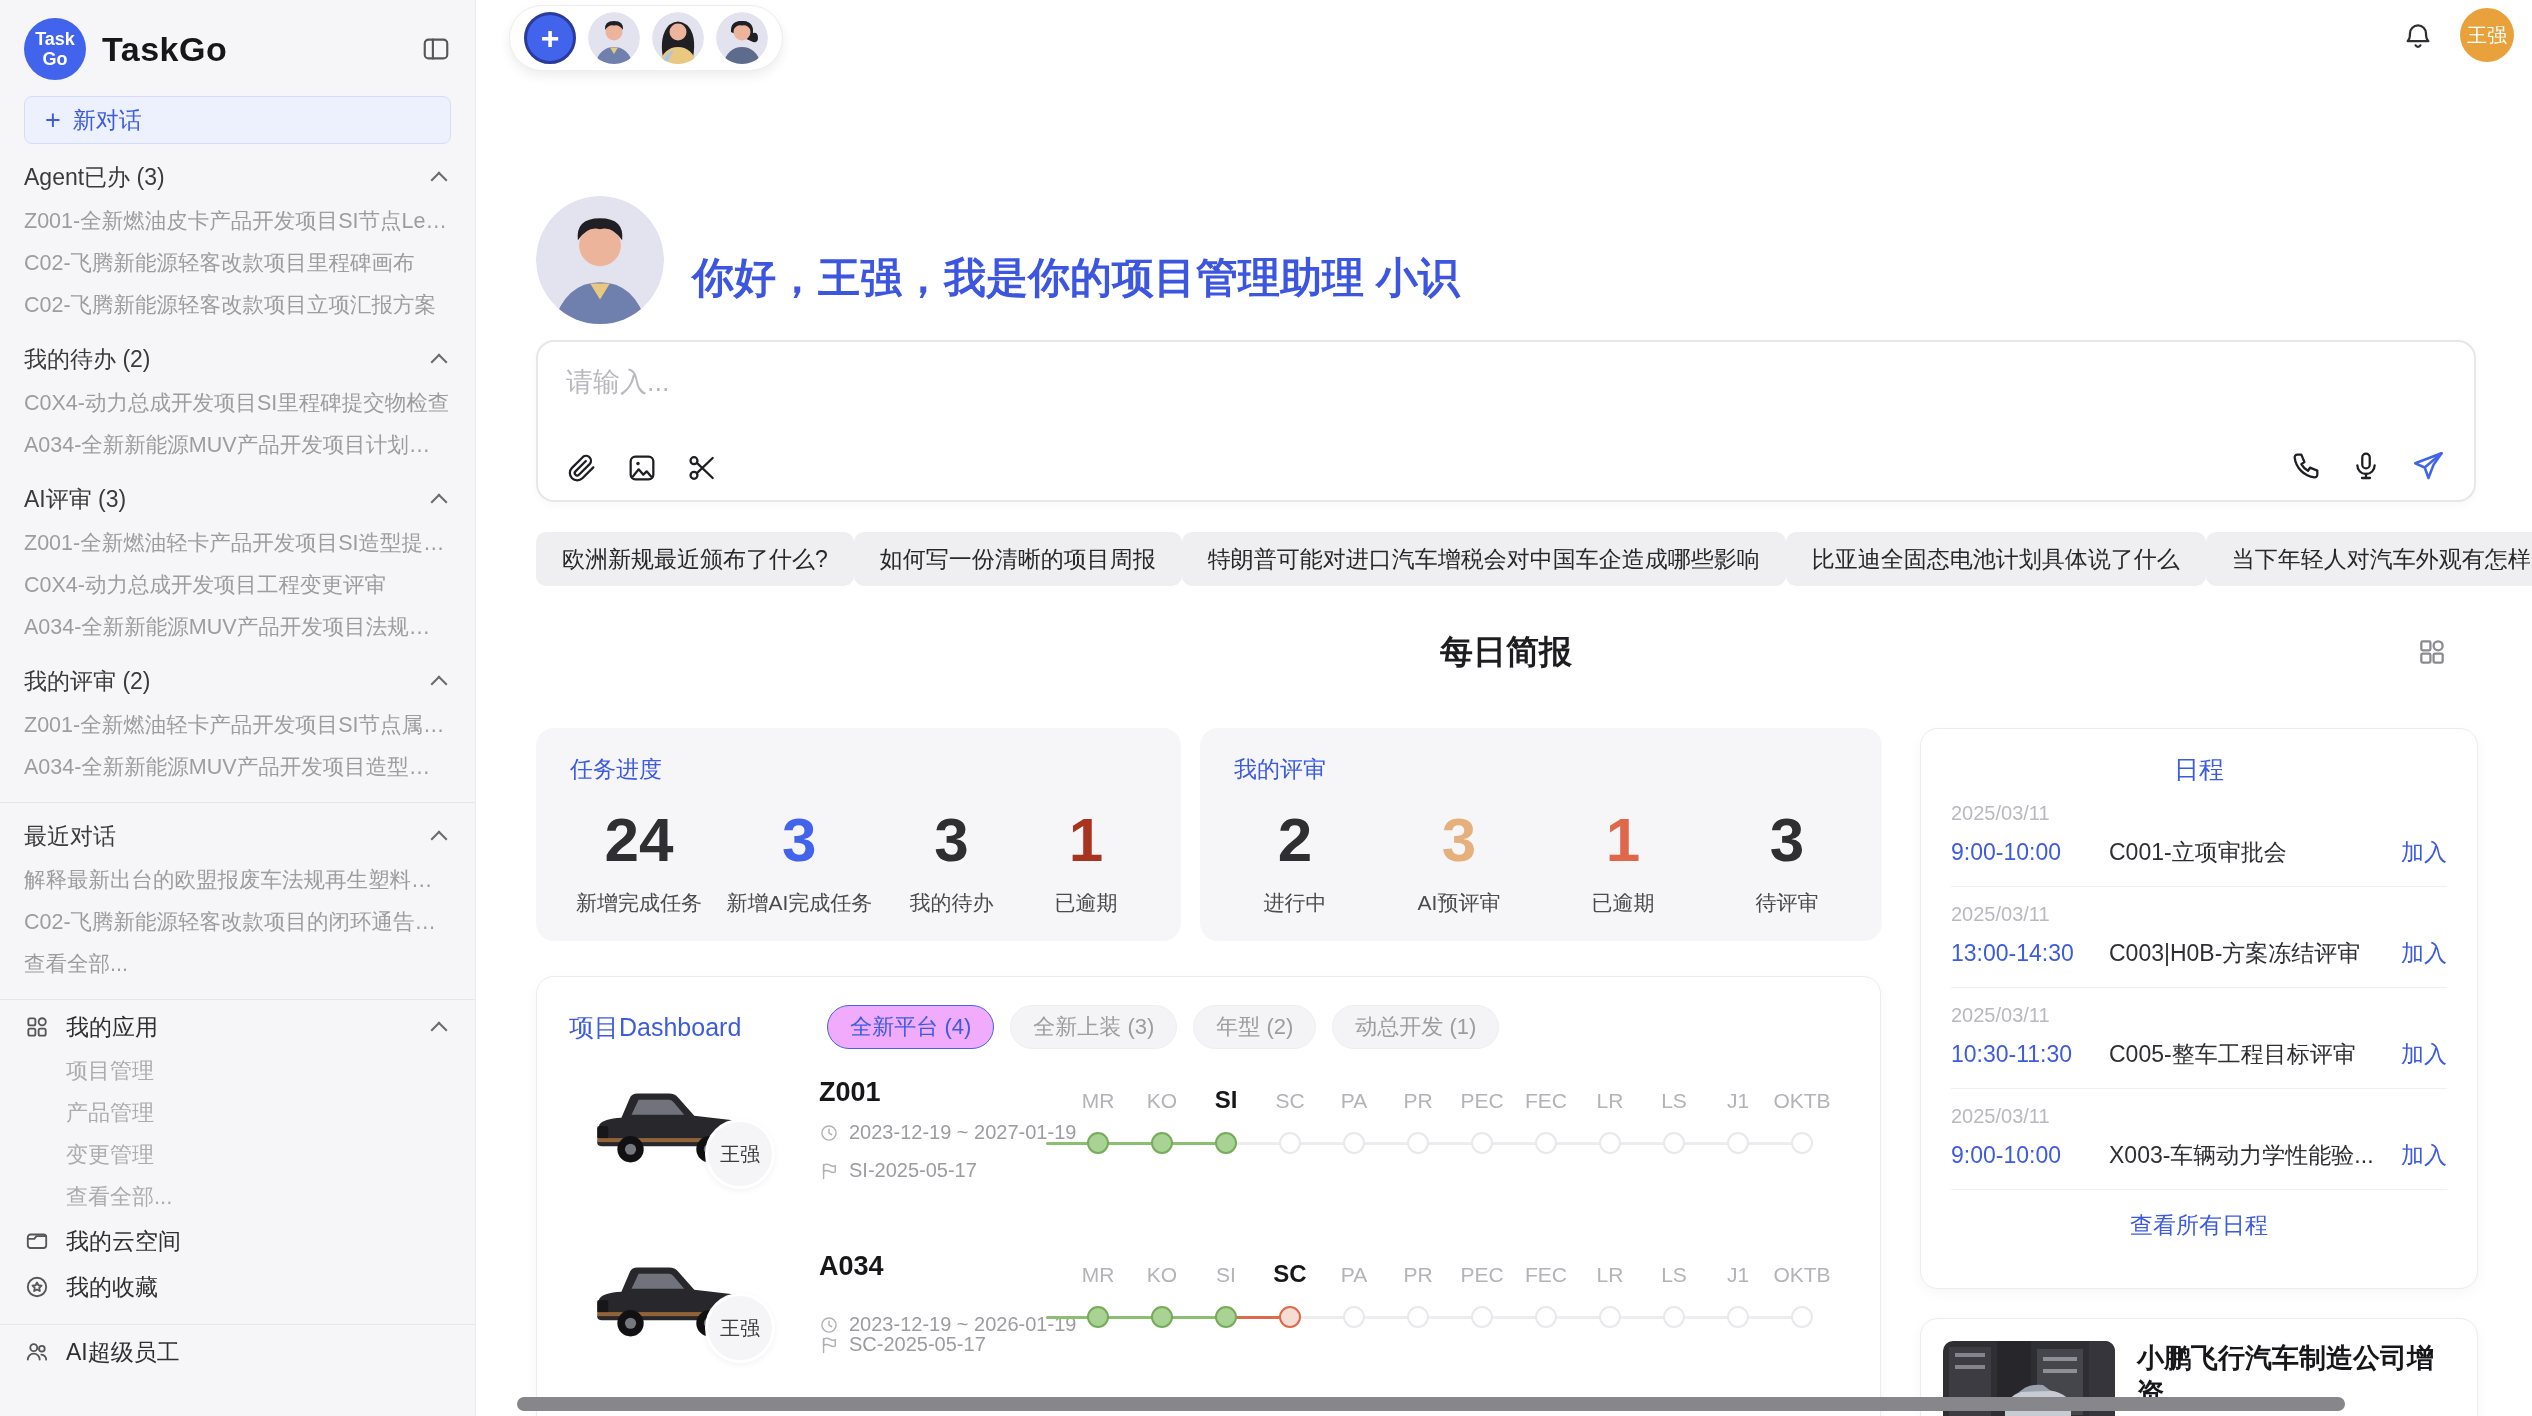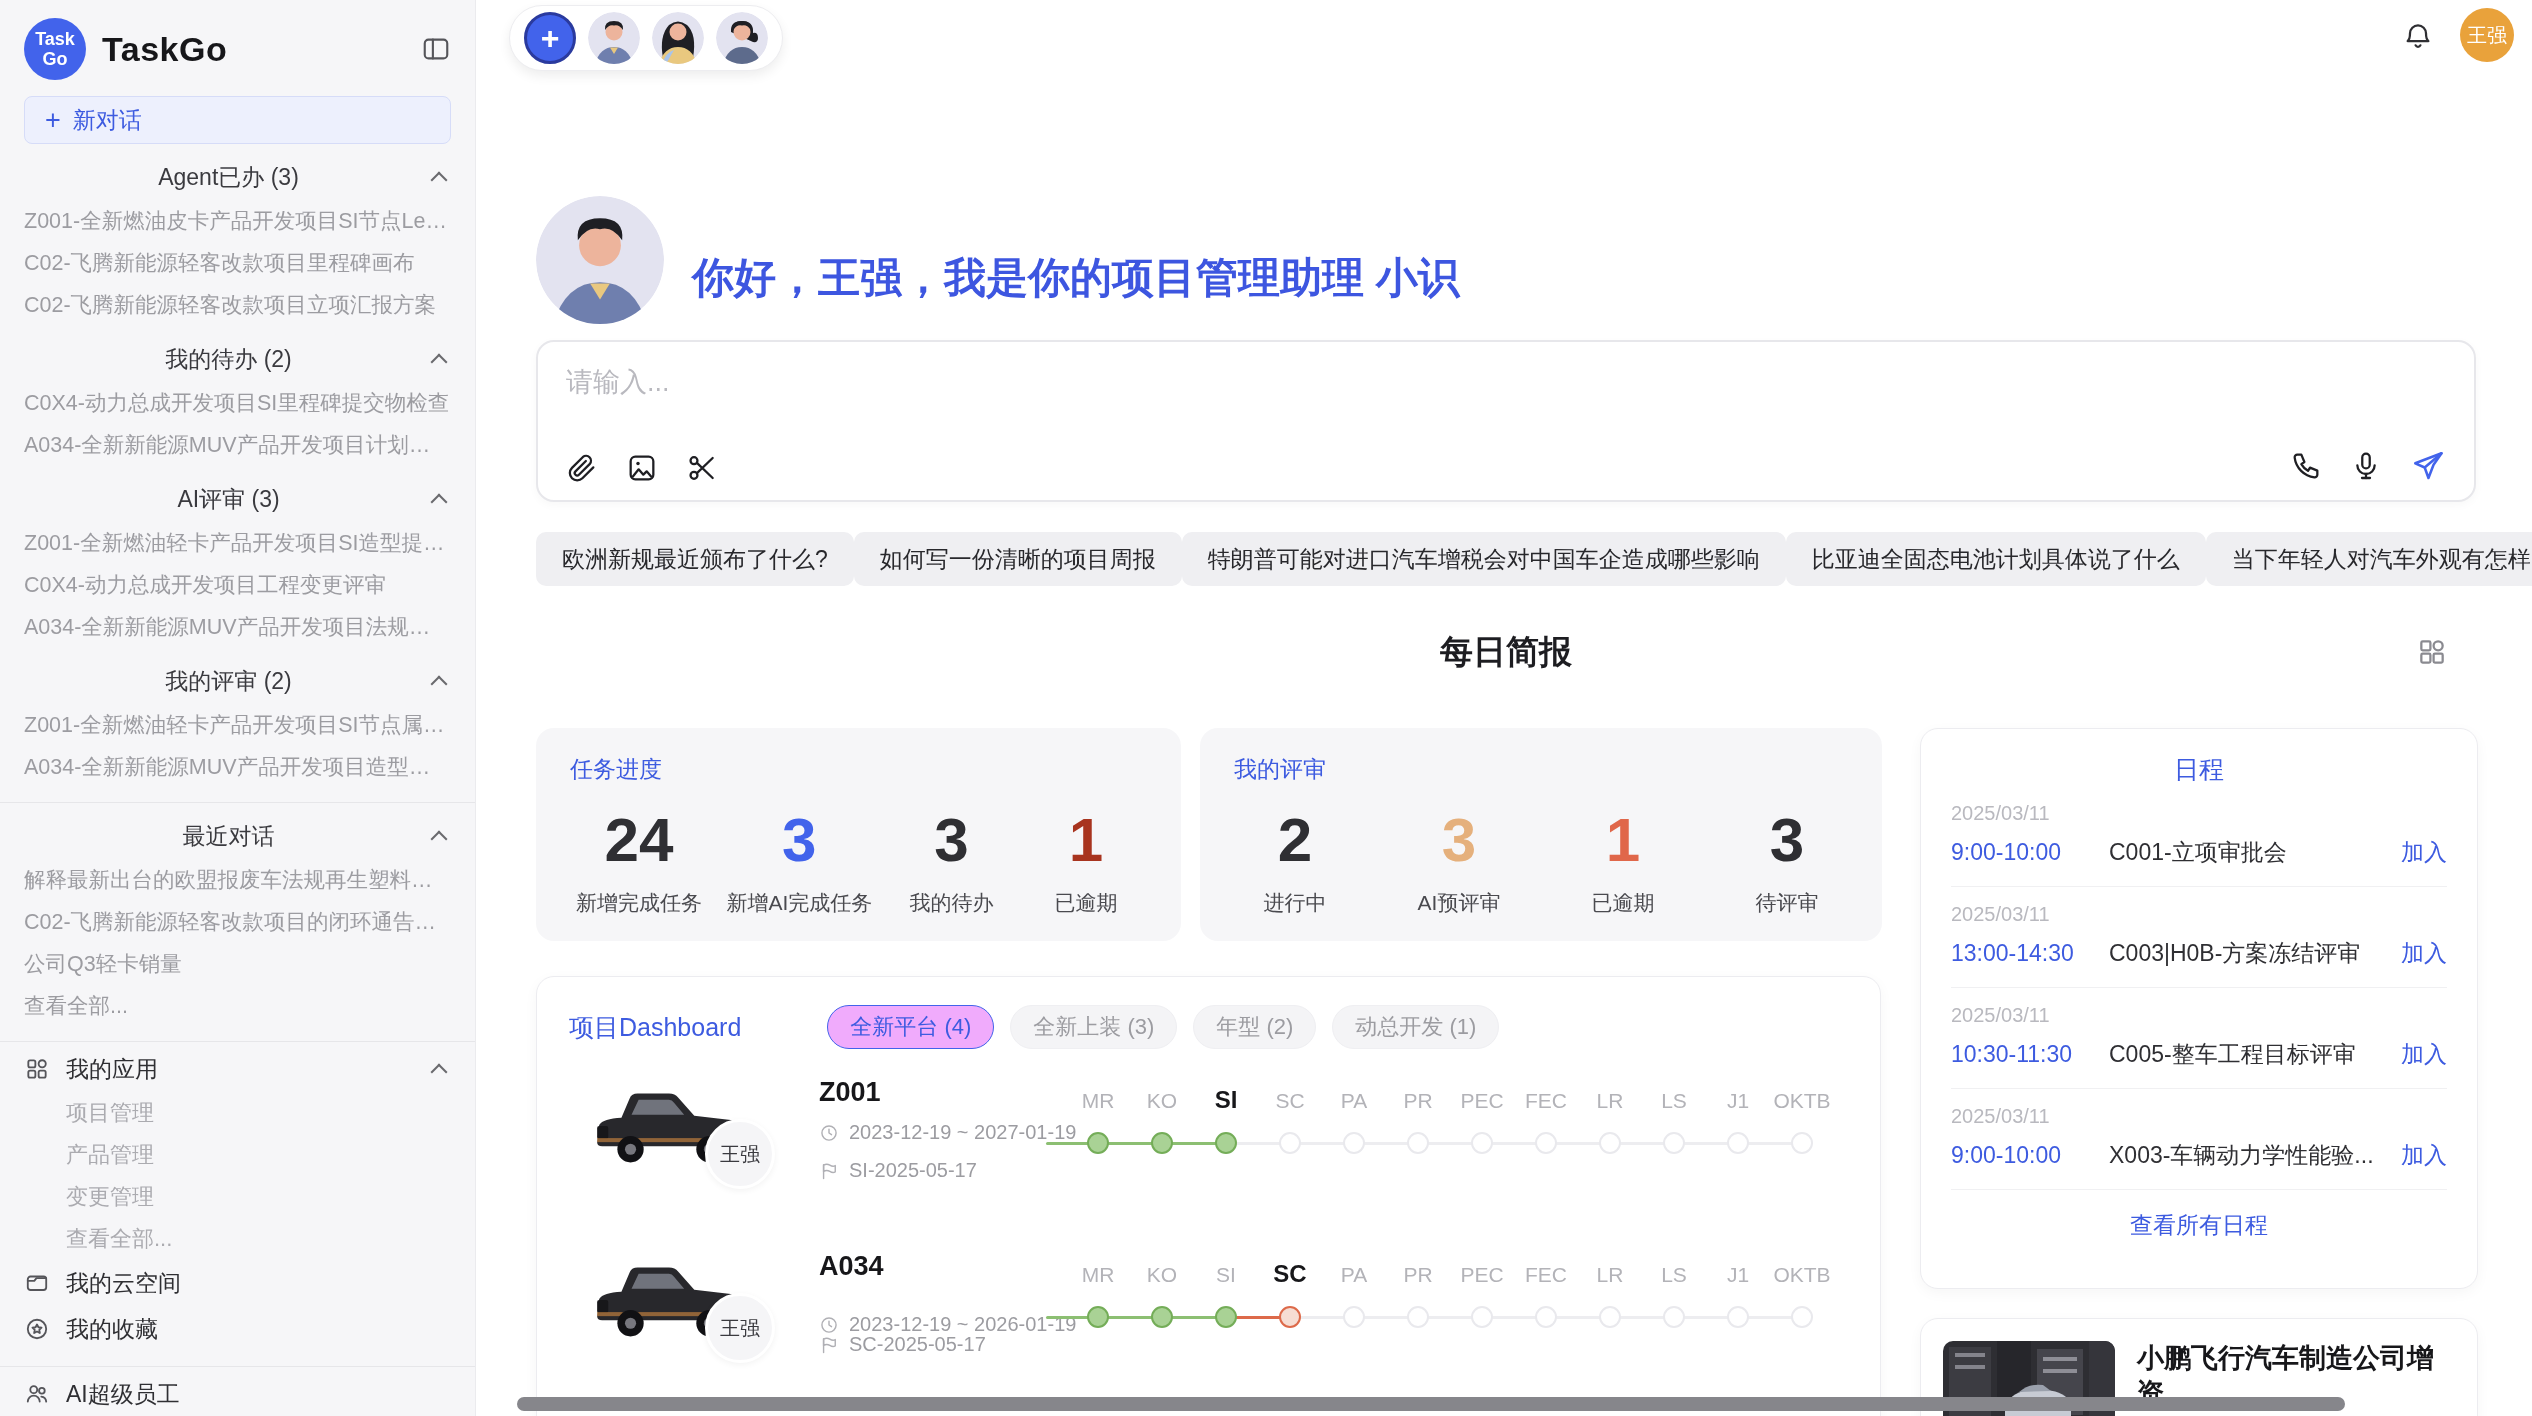--- a/index.html
+++ b/index.html
@@ -11,21 +11,21 @@
 
   
   .sidebar { width:476px; min-width:476px; height:100%; background:#f6f6f8; border-right:1px solid #ebebee; padding:14px 24px 0; overflow:hidden; }
   .sb-top { display:flex; align-items:center; gap:16px; height:70px; }
   .logo { width:62px; height:62px; border-radius:50%; background:#4263eb; color:#fff; display:flex; flex-direction:column; align-items:center; justify-content:center; font-size:18px; line-height:20px; font-weight:bold; }
   .sb-title { flex:1; font-size:34px; font-weight:bold; color:#17171a; letter-spacing:.5px; }
   .collapse-btn { width:30px; height:30px; color:#55555a; cursor:pointer; }
   .new-chat { margin-top:12px; height:48px; border:1px solid #d6dcf8; background:#edf0fd; border-radius:8px; display:flex; align-items:center; padding:0 20px; gap:12px; color:#3d5be0; font-size:23px; cursor:pointer; }
   .new-chat .plus { font-size:27px; line-height:1; }
   .sb-head { display:flex; align-items:center; color:#3a3a3f; font-size:23px; font-weight:500; height:46px; margin-top:10px; cursor:pointer; }
-  .sb-head span.t { flex:1;text-align:center; }
+  .sb-head span.t { flex:1; }
   .chev { width:12px; height:12px; border-left:2.5px solid #6a6a6e; border-top:2.5px solid #6a6a6e; transform:rotate(45deg); margin-right:6px; margin-top:5px; }
   .sb-item { color:#9c9ca1; font-size:21.5px; line-height:42px; white-space:nowrap; overflow:hidden; text-overflow:ellipsis; cursor:pointer; }
   .sb-div { height:1px; background:#e6e6e9; margin:14px -24px 4px; }
   .sb-row { display:flex; align-items:center; gap:16px; height:46px; font-size:23px; color:#2f2f33; cursor:pointer; }
   .sb-row .ic { width:26px; height:26px; color:#55555a; }
   .sb-sub { padding-left:42px; color:#ababb0; font-size:22px; line-height:42px; cursor:pointer; white-space:nowrap; overflow:hidden; text-overflow:ellipsis; }
 
   
   .main { position:relative; flex:1; height:100%; overflow:hidden; background:#fff; }
   .pill { position:absolute; left:33px; top:5px; height:66px; background:#fff; border:1px solid #ededf0; border-radius:999px; box-shadow:0 5px 12px rgba(0,0,0,.07); display:flex; align-items:center; gap:12px; padding:0 14px; }
@@ -147,21 +147,20 @@
       </div>
       <div class="sb-item">Z001-全新燃油轻卡产品开发项目SI节点属性5D文件评审</div>
       <div class="sb-item">A034-全新新能源MUV产品开发项目造型可行性评审</div>
       <div class="sb-div"></div>
       <div class="sb-head">
         <span class="t">最近对话</span>
         <span class="chev"></span>
       </div>
       <div class="sb-item">解释最新出台的欧盟报废车法规再生塑料比例被调至15%...</div>
       <div class="sb-item">C02-飞腾新能源轻客改款项目的闭环通告反馈情况</div>
-      <div class="sb-item">公司Q3轻卡销量</div>
       <div class="sb-item">查看全部...</div>
       <div class="sb-div"></div>
       <div class="sb-row">
         <span class="ic ">
           <svg viewBox="0 0 24 24">
             <rect x="4" y="4" width="6.5" height="6.5" rx="1.5"></rect>
             <rect x="4" y="13.5" width="6.5" height="6.5" rx="1.5"></rect>
             <rect x="13.5" y="13.5" width="6.5" height="6.5" rx="1.5"></rect>
             <circle cx="16.8" cy="7.2" r="3.3"></circle>
           </svg>

